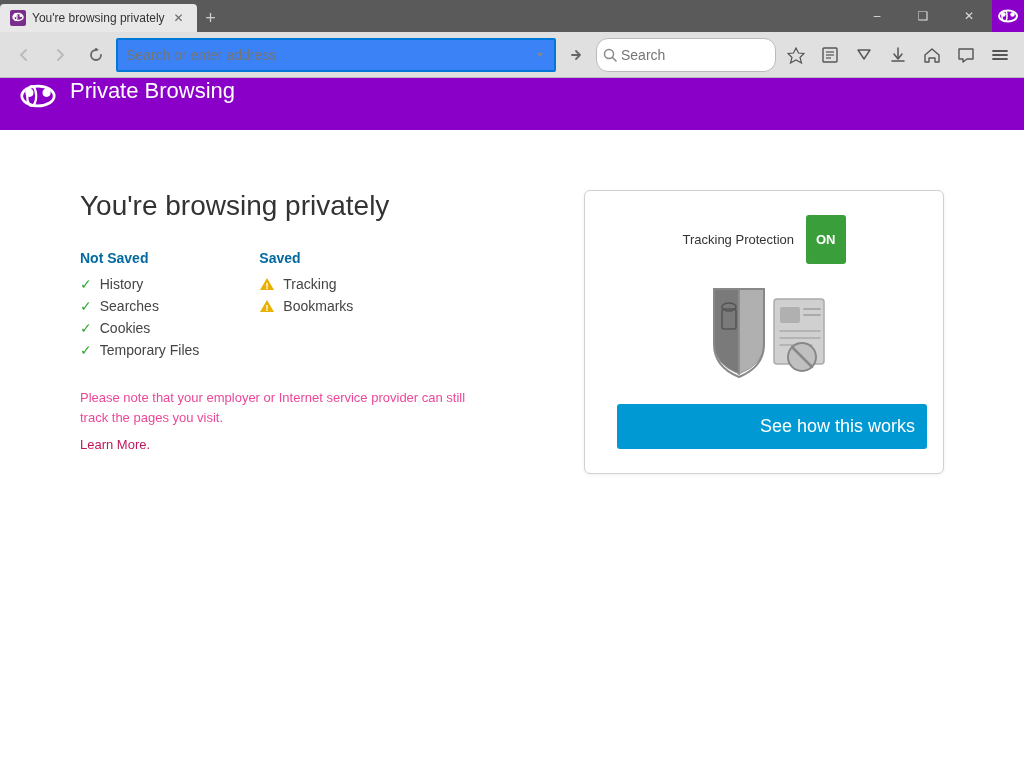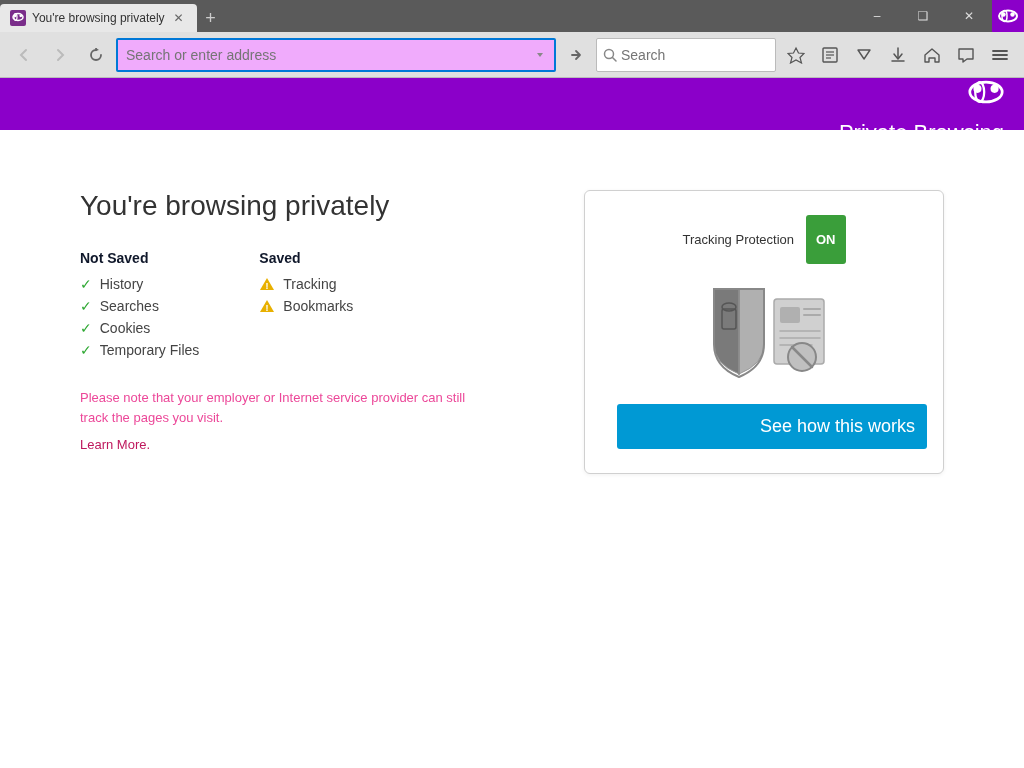--- a/index.html
+++ b/index.html
@@ -95,21 +95,21 @@
       cursor: pointer;
       color: #666;
       font-size: 16px;
       flex-shrink: 0;
     }
     .nav-btn.disabled { color: #bbb; cursor: default; }
     .address-bar-container {
       flex: 1;
       display: flex;
       align-items: center;
-      background: #f0abfc;
+      background: #3b82f6;
       border: 2px solid #0078d7;
       border-radius: 2px;
       height: 34px;
       padding: 0 4px;
     }
     .address-input {
       flex: 1;
       border: none;
       outline: none;
       font-size: 14px;
@@ -121,21 +121,21 @@
       width: 20px; height: 20px;
       display: flex; align-items: center; justify-content: center;
       cursor: pointer;
       color: #666;
     }
     .search-bar-container {
       display: flex;
       align-items: center;
       background: white;
       border: 1px solid #bbb;
-      border-radius: 2px;
+      border-radius: 12px;
       height: 34px;
       padding: 0 6px;
       min-width: 180px;
       gap: 4px;
     }
     .search-input {
       border: none; outline: none;
       font-size: 14px; color: #333;
       background: transparent;
       width: 100px;
@@ -151,25 +151,24 @@
       cursor: pointer;
       color: #555;
       font-size: 16px;
       border-radius: 3px;
     }
 
     
     .private-header {
       background: #8b00c9;
       display: flex;
-      align-items: flex-end;
+      align-items: flex-start;
       height: 52px;
       padding: 0 20px;
       gap: 14px;
-      flex-direction: column;
     }
     .private-mask-icon {
       width: 36px; height: 36px;
       display: flex; align-items: center; justify-content: center;
     }
     .private-header-title {
       color: white;
       font-size: 22px;
       font-weight: 300;
     }
@@ -196,21 +195,21 @@
       margin-bottom: 28px;
     }
     .columns {
       display: flex;
       gap: 60px;
       margin-bottom: 24px;
     }
     .col-header {
       font-size: 14px;
       font-weight: 700;
-      color: #0f172a;
+      color: #0369a1;
       margin-bottom: 10px;
     }
     .col-items { list-style: none; }
     .col-item {
       display: flex;
       align-items: center;
       gap: 8px;
       font-size: 14px;
       color: #444;
       margin-bottom: 6px;

